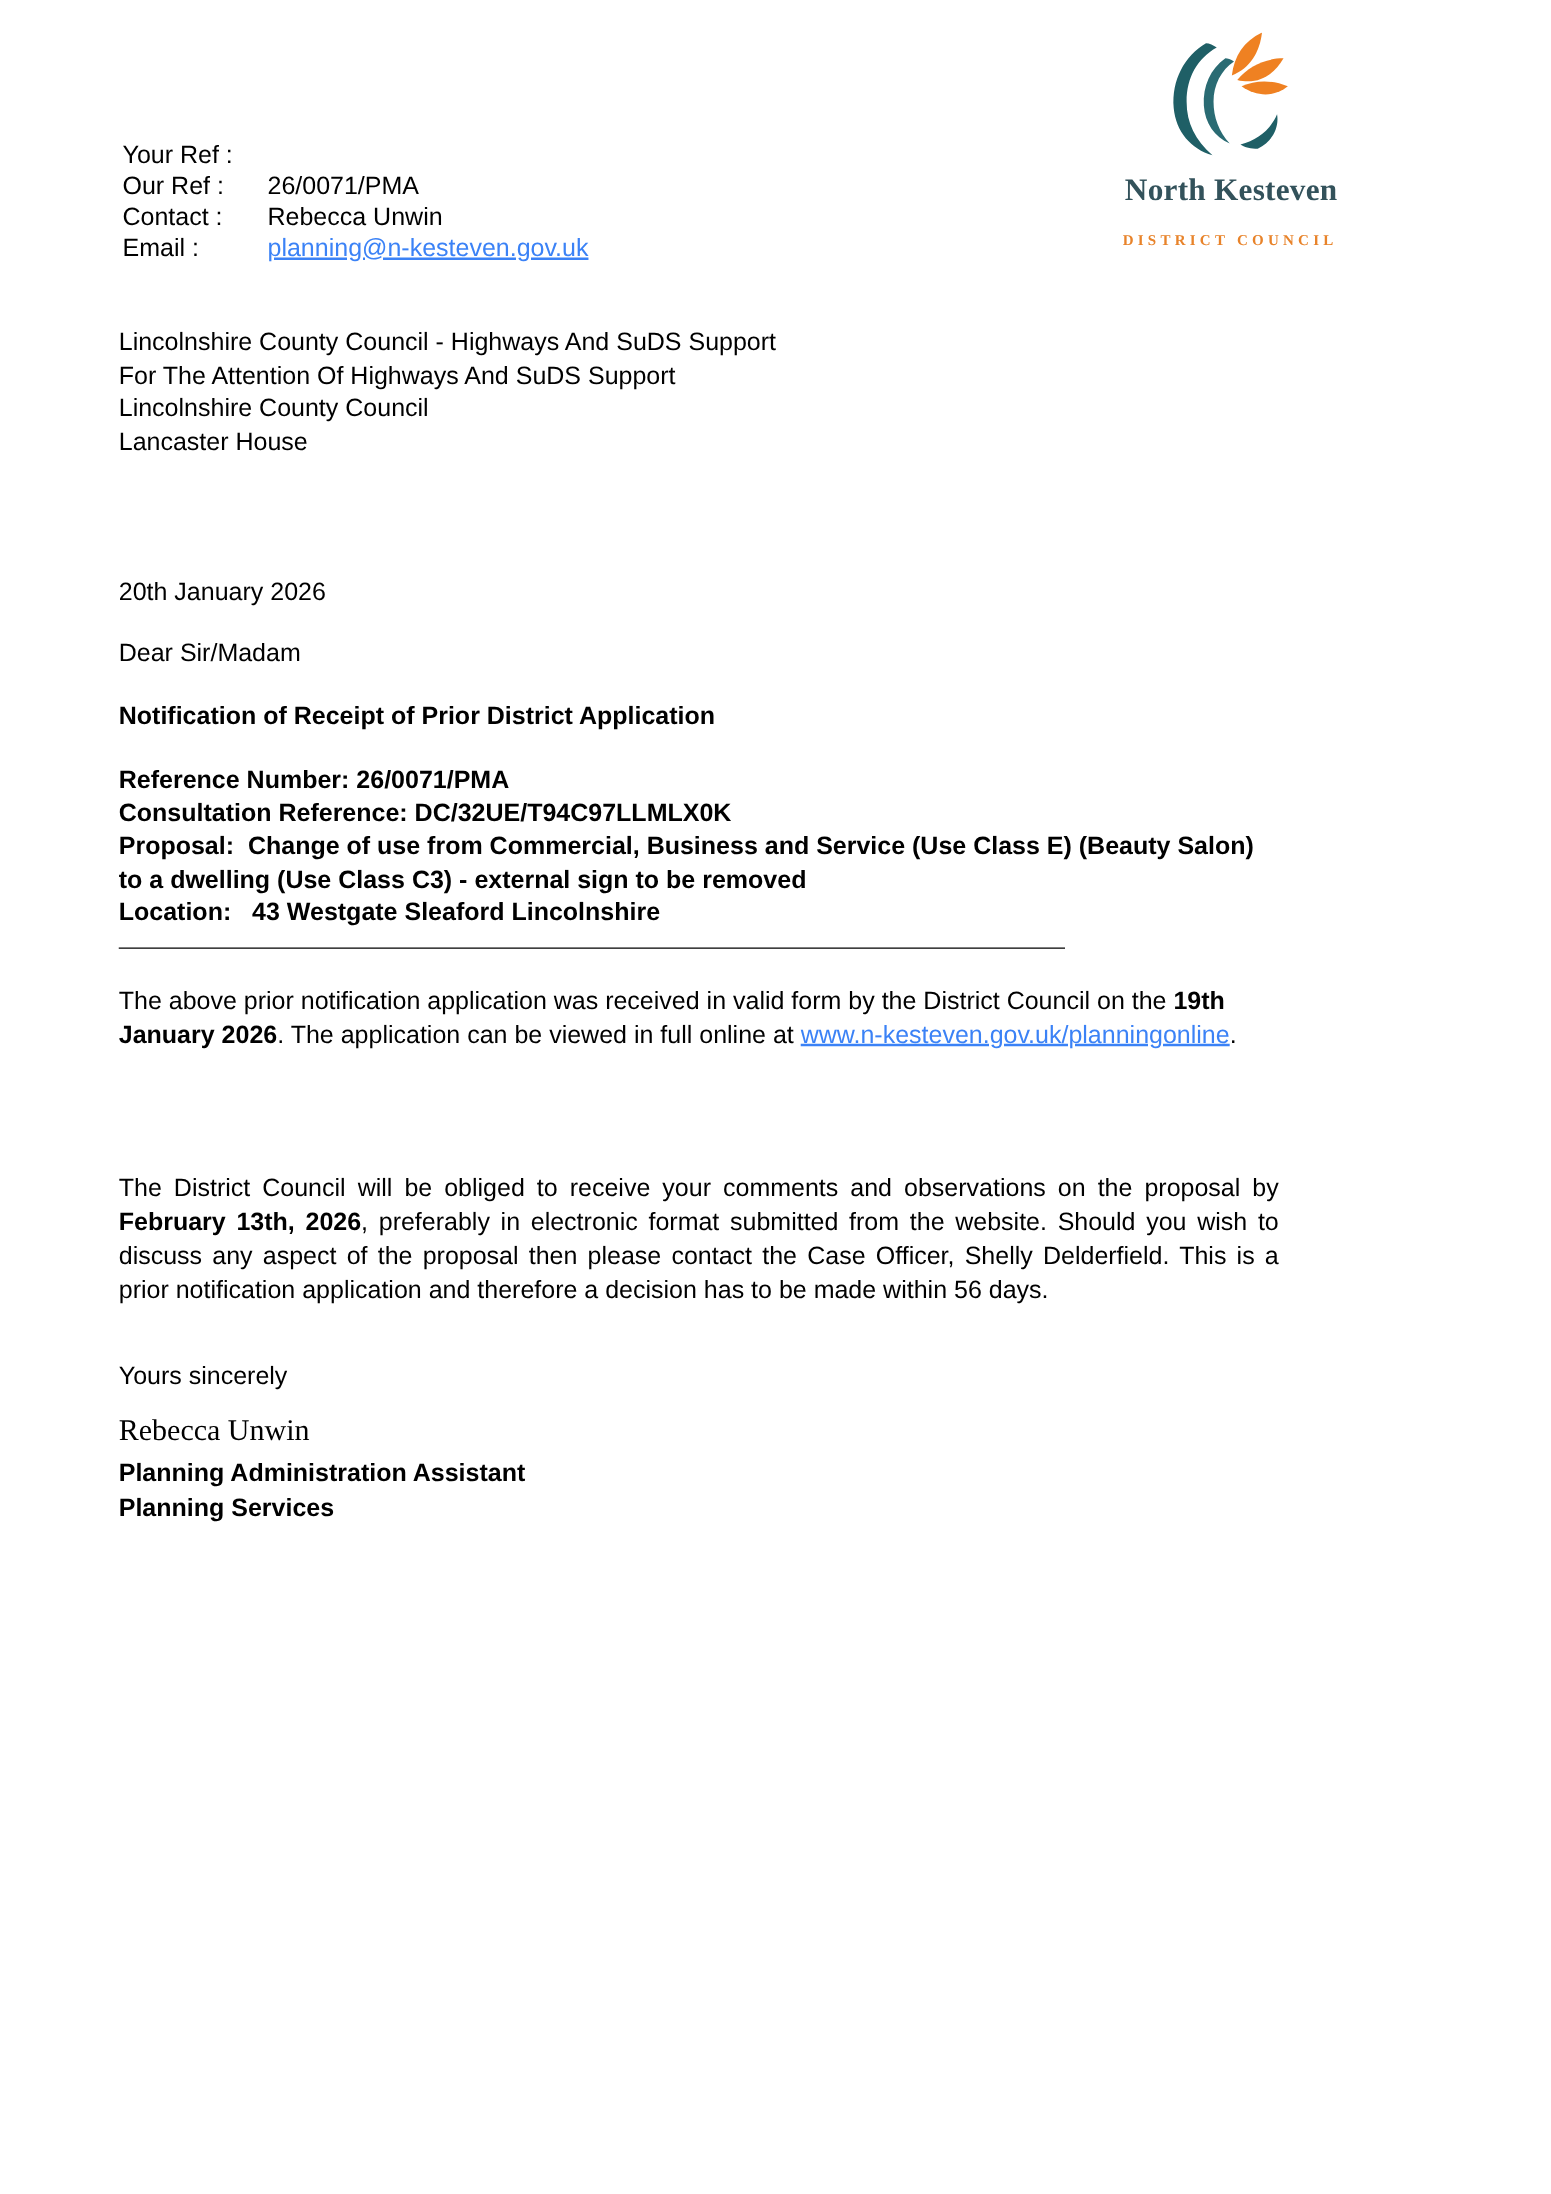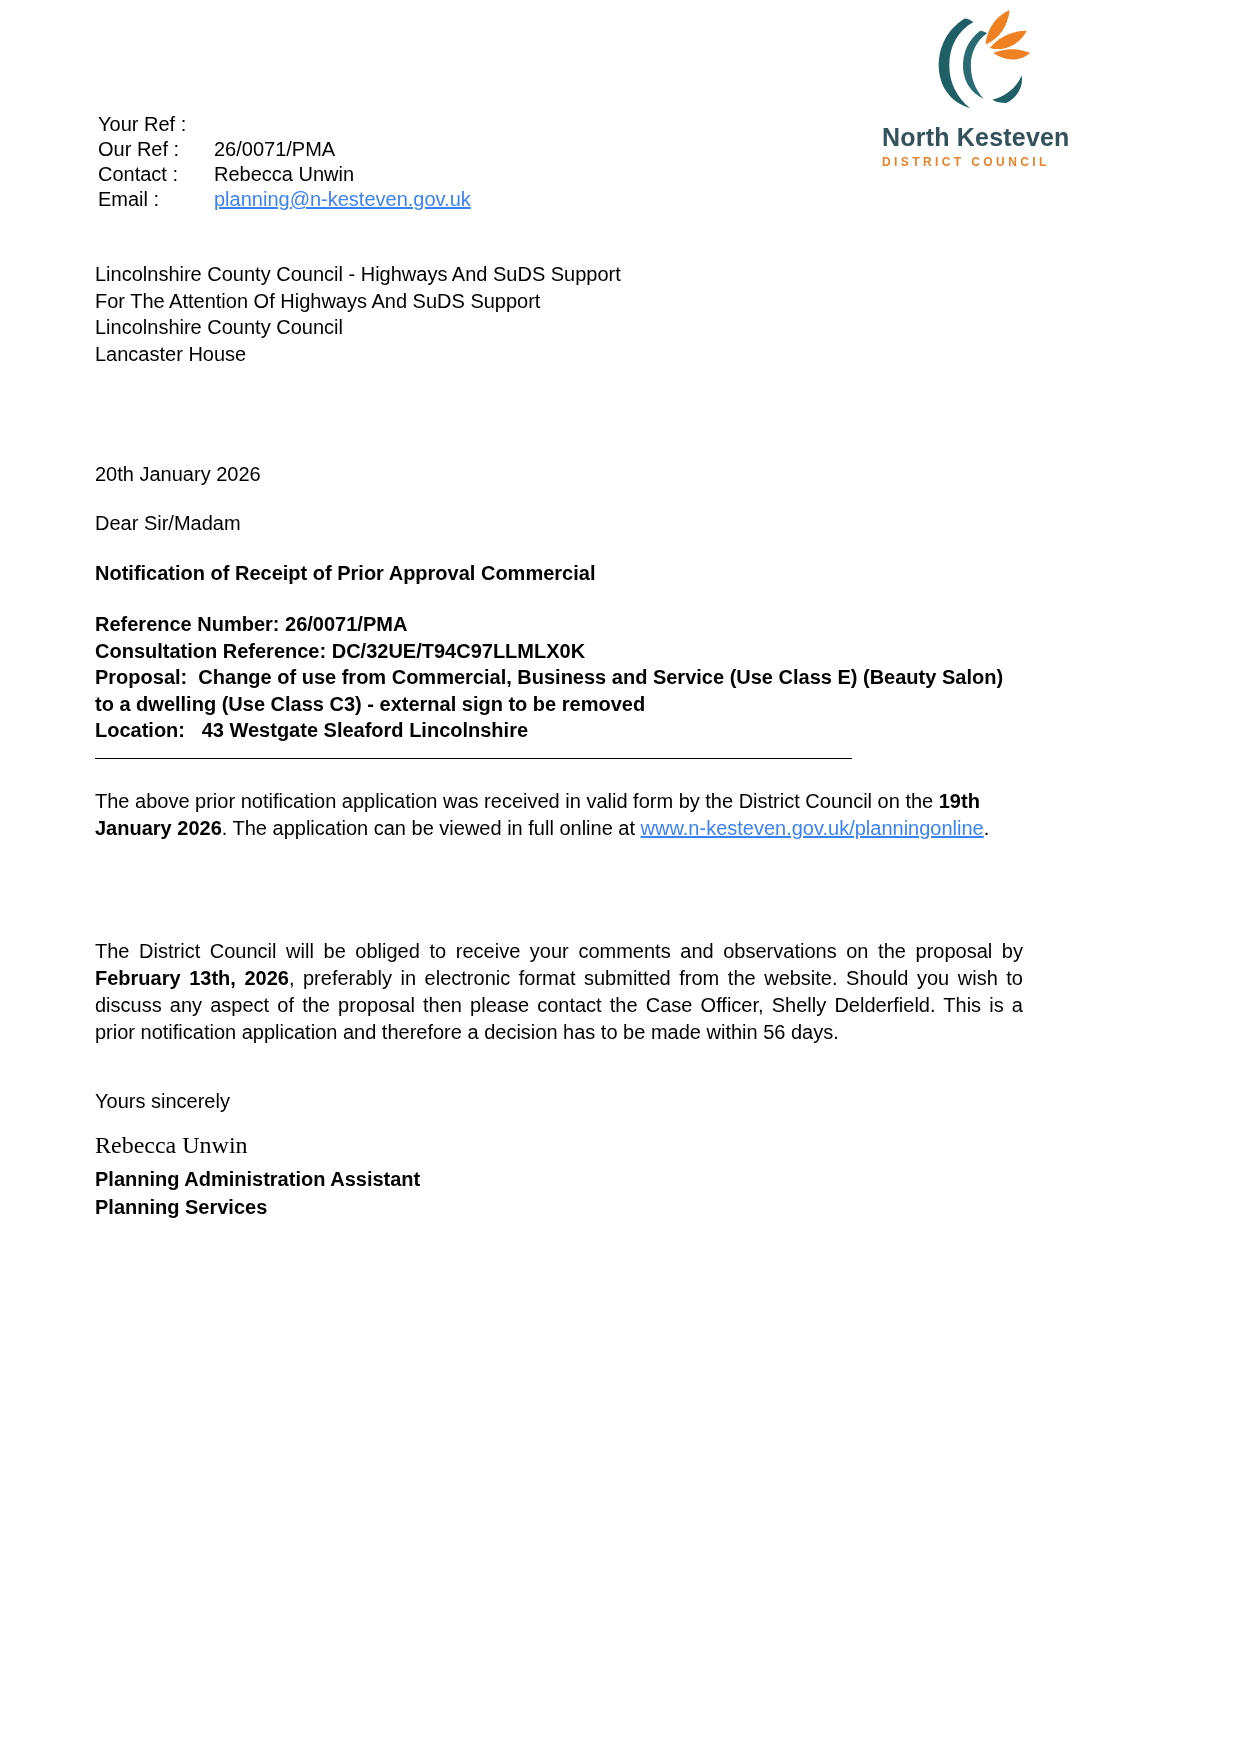--- a/index.html
+++ b/index.html
@@ -12,39 +12,40 @@
     font-family:"Liberation Sans","DejaVu Sans",sans-serif;
     font-size:20px;
     color:#000000;
     overflow:hidden;
   }
 
   
   .logo{
     position:absolute;
     left:882px;
-    top:10px;
+    top:26px;
     width:188px;
-    text-align:left;
+    text-align:right;
+    font-family:Liberation Serif, serif;
   }
   .logo-mark{width:132px;height:112px;margin:0 auto;display:block;}
   .logo-title{
     font-weight:bold;
     font-size:25px;
     color:#33525b;
     letter-spacing:0.2px;
     line-height:26px;
     margin-top:2px;
   }
   .logo-subtitle{
     font-size:12px;
     color:#e8832a;
     letter-spacing:3.4px;
     font-weight:bold;
-    margin-top:5px;
+    margin-top:19px;
   }
 
   
   .ref-block{position:absolute;left:98px;top:112px;line-height:25px;}
   .ref-row{display:flex;}
   .ref-label{width:108px;text-align:left;white-space:pre;}
   .ref-value{margin-left:8px;}
 
   
   .recipient{position:absolute;left:95px;top:261px;line-height:26.5px;}
@@ -116,21 +117,21 @@
     <div>Lincolnshire County Council - Highways And SuDS Support</div>
     <div>For The Attention Of Highways And SuDS Support</div>
     <div>Lincolnshire County Council</div>
     <div>Lancaster House</div>
   </div>
 
   <div class="date-line">20th January 2026</div>
 
   <div class="salutation">Dear Sir/Madam</div>
 
-  <div class="heading">Notification of Receipt of Prior Approval Commercial</div>
+  <div class="heading">Notification of Receipt of Prior District Application</div>
 
   <div class="details">
     <div>Reference Number: 26/0071/PMA</div>
     <div>Consultation Reference: DC/32UE/T94C97LLMLX0K</div>
     <div>Proposal:  Change of use from Commercial, Business and Service (Use Class E) (Beauty Salon) to a dwelling (Use Class C3) - external sign to be removed</div>
     <div>Location:   43 Westgate Sleaford Lincolnshire</div>
   </div>
 
   <div class="divider"></div>
 

